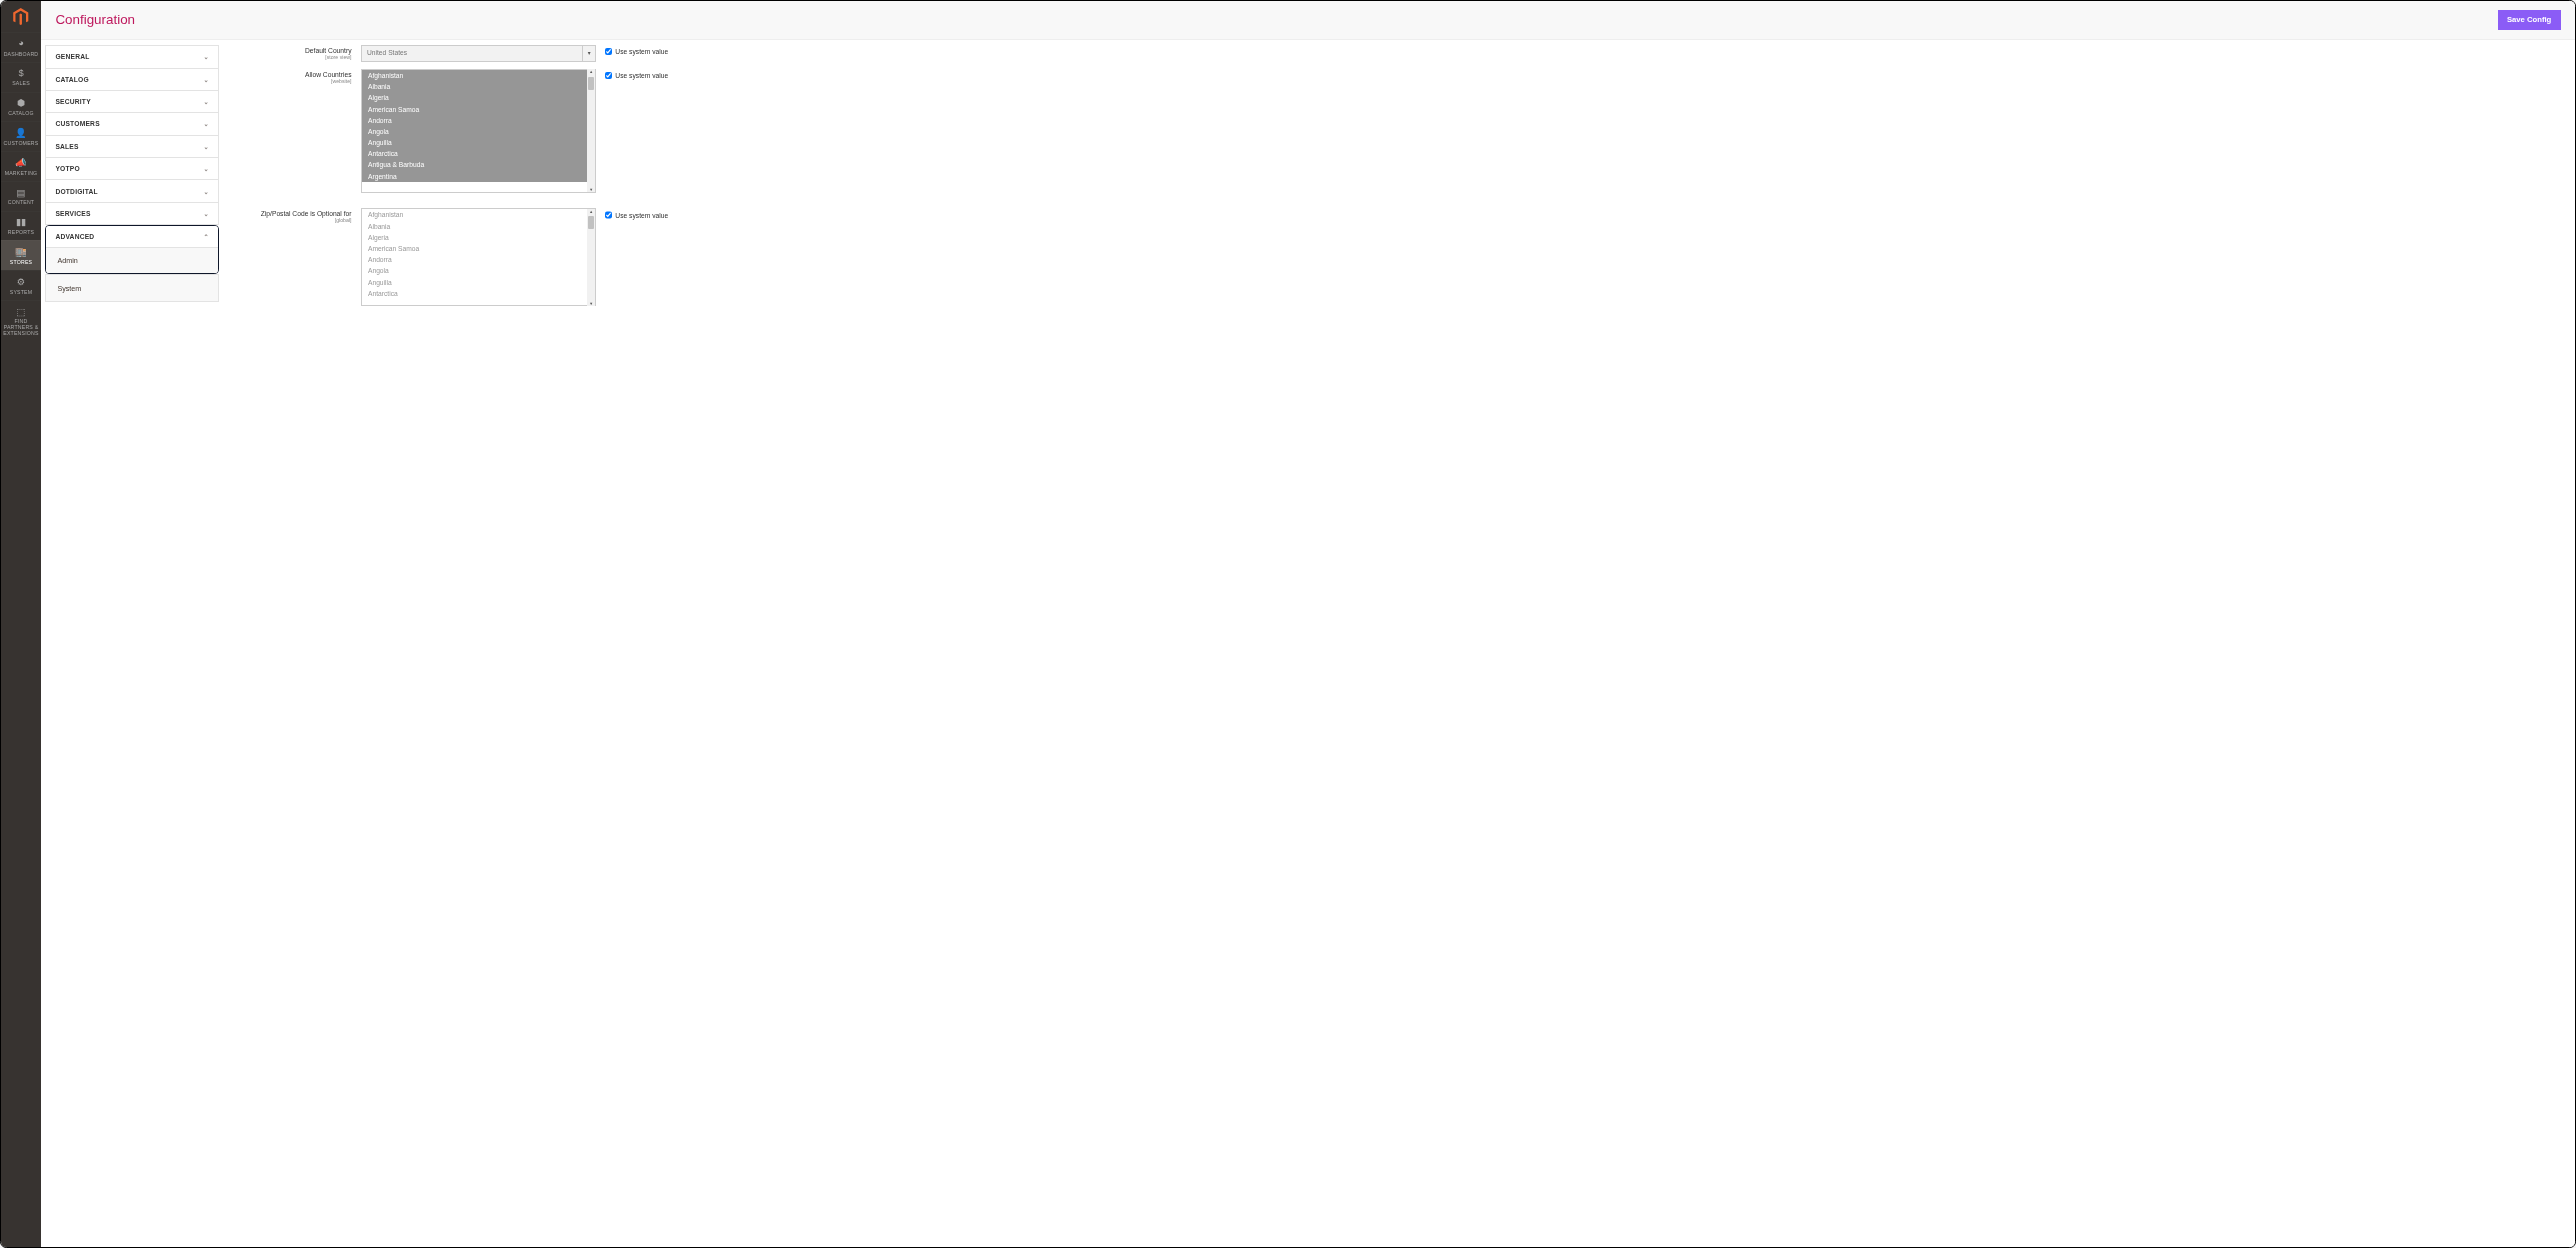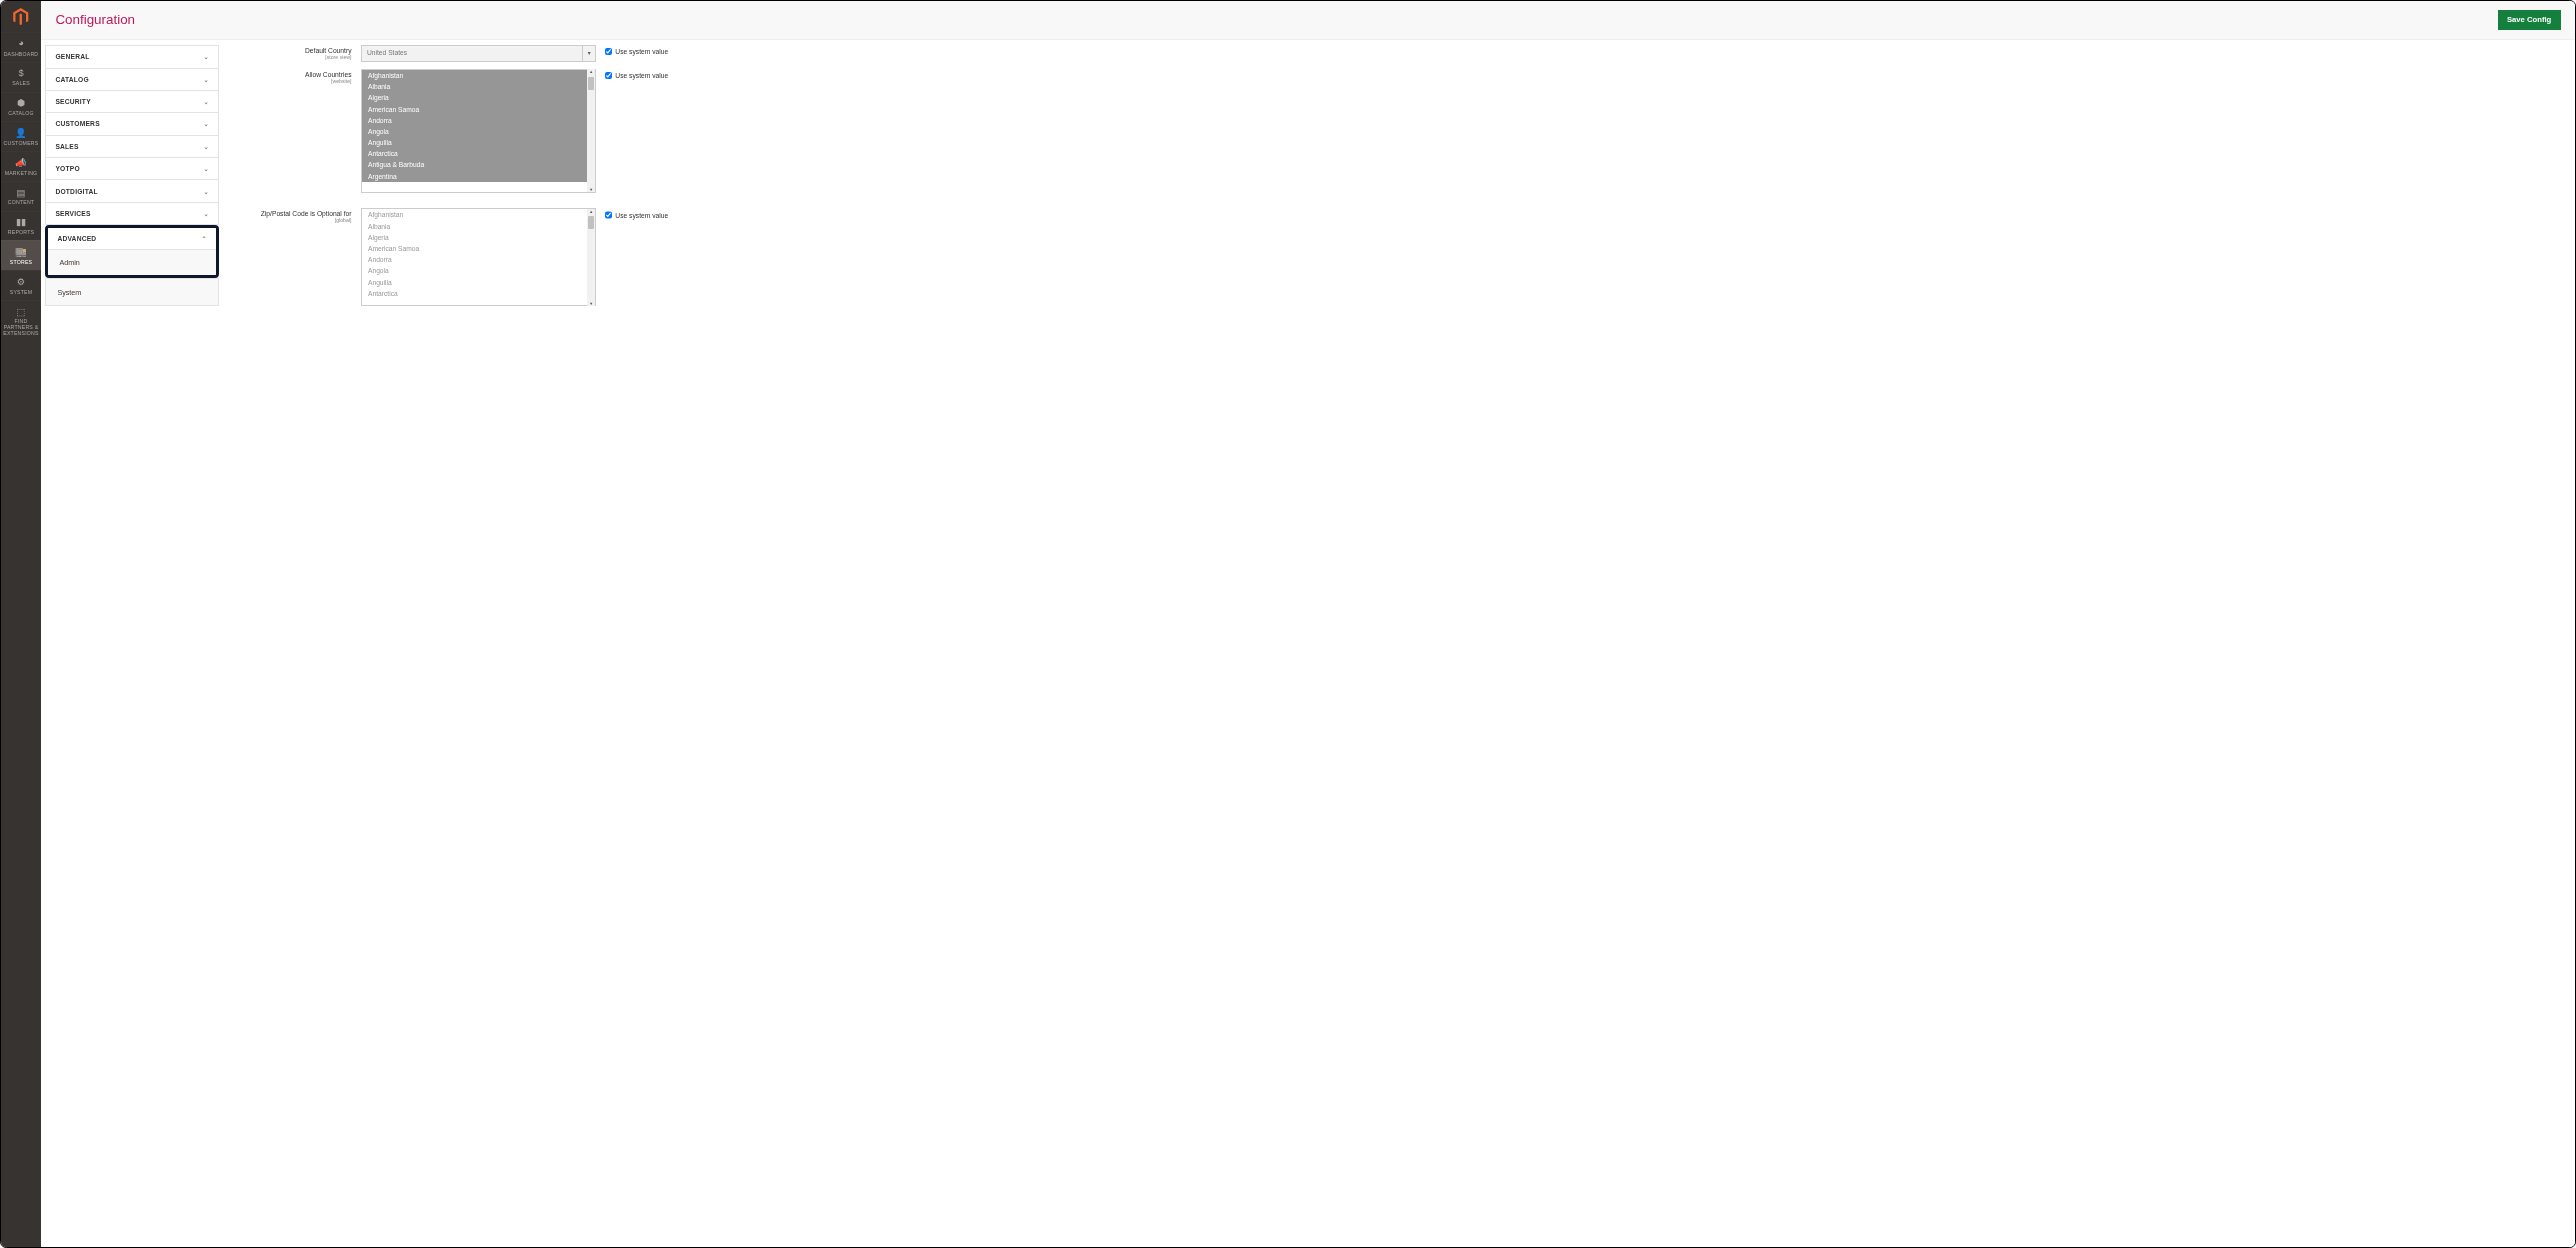--- a/index.html
+++ b/index.html
@@ -13,33 +13,33 @@
 .logo svg { width: 15.5px; height: 17.5px; fill: #ef672f; }
 .nav-item { display: flex; flex-direction: column; align-items: center; justify-content: center; padding: 5.2px 2.1px; color: #aaa; font-size: 5.2px; text-align: center; cursor: pointer; border-top: 0.5px solid rgba(255,255,255,0.02); }
 .nav-item.active { background: #524d49; color: #fff; }
 .nav-item .icon { font-size: 9.3px; margin-bottom: 2.1px; display: flex; align-items: center; justify-content: center; height: 10.3px; }
 .nav-label { letter-spacing: 0.2px; }
 
 
 .main { flex: 1; display: flex; flex-direction: column; background: #fff; overflow: hidden; }
 .header { display: flex; align-items: center; justify-content: space-between; padding: 9.3px 14.4px; background: #f8f8f8; border-bottom: 0.5px solid #eee; }
 .page-title { font-size: 13.4px; font-weight: 300; color: #be185d; }
-.save-btn { background: #15803d; color: #fff; border: none; padding: 5.2px 9.3px; font-size: 7.7px; font-weight: 600; cursor: pointer; }
+.save-btn { background: #8b5cf6; color: #fff; border: none; padding: 5.2px 9.3px; font-size: 7.7px; font-weight: 600; cursor: pointer; }
 
 .content { display: flex; flex: 1; overflow: hidden; }
 
 
 .config-nav { width: 174px; padding: 5.2px 0 5.2px 0; margin-left: 4.1px; overflow-y: auto; }
 .config-group { background: #fff; border: 0.5px solid #e3e3e3; border-top: none; }
 .config-group:first-child { border-top: 0.5px solid #e3e3e3; }
 .group-head { display: flex; justify-content: space-between; align-items: center; padding: 7.2px 9.3px; font-size: 6.7px; font-weight: 600; color: #333; letter-spacing: 0.2px; cursor: pointer; }
 .group-head .chev { color: #8a837f; font-size: 6.2px; }
 .group-item { padding: 8.2px 11.3px; font-size: 7.2px; color: #41362f; cursor: pointer; }
 
-.highlight-box { border: 3px solid #0f172a; border-radius: 4.1px; margin-top: -0.5px; overflow: hidden; }
+.highlight-box { border: 1px solid #0f172a; border-radius: 4.1px; margin-top: -0.5px; overflow: hidden; }
 .highlight-box .config-group { border: none; border-bottom: 0.5px solid #e3e3e3; }
 .highlight-box .config-group:last-child { border-bottom: none; }
 
 
 .form-area { flex: 1; padding: 5.2px 14.4px 5.2px 14.4px; overflow-y: auto; position: relative; }
 .section-head { display: flex; justify-content: space-between; align-items: center; padding-bottom: 3.1px; margin-bottom: 13.4px; }
 .section-title { font-size: 8.2px; font-weight: 600; color: #303030; }
 .collapse-circ { width: 9.3px; height: 9.3px; border: 0.5px solid #adadad; border-radius: 50%; display: flex; align-items: center; justify-content: center; font-size: 4.6px; color: #666; }
 
 .field-row { display: flex; align-items: flex-start; margin-bottom: 7.2px; gap: 9.3px; }

